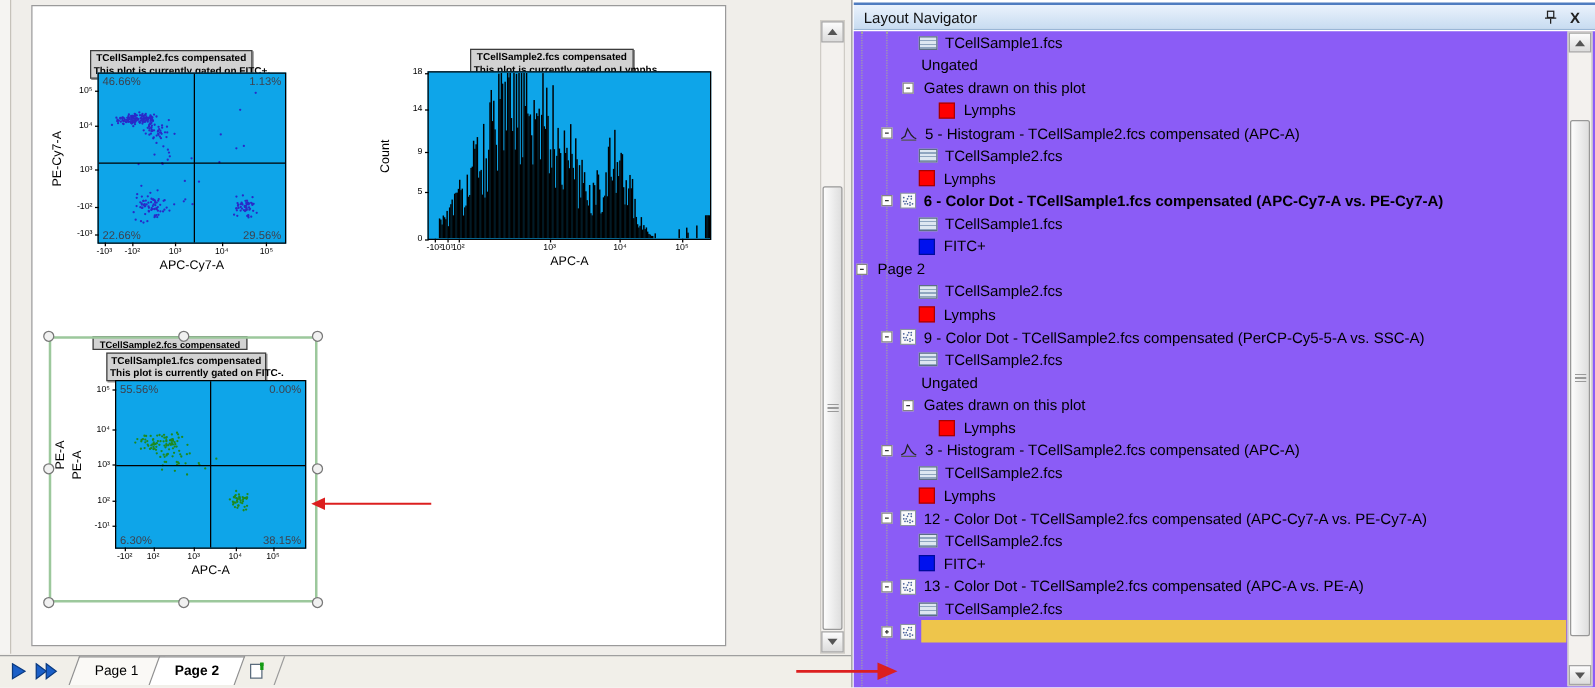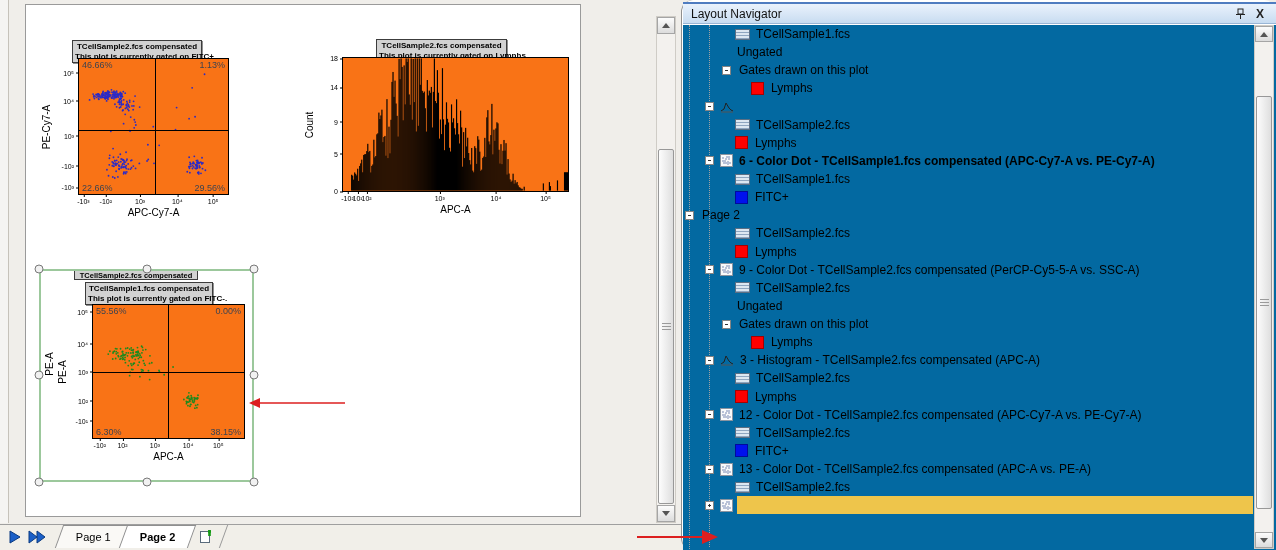--- a/index.html
+++ b/index.html
@@ -7,21 +7,21 @@
   .app { position:relative; width:1276px; height:550px; background:#f0eeea; overflow:hidden; }
 
   
   .left-strip { position:absolute; left:0; top:0; width:9px; height:523px; background:#f5f4f2; border-right:1px solid #c6c2ba; }
   .page { position:absolute; left:25px; top:4px; width:556px; height:513px; background:#fff; border:1px solid #9a9a9a; }
 
   .ptitle { position:absolute; background:#d2d2d2; border:1px solid #3c3c3c; box-shadow:1px 1px 0 #8f8f8f;
             font-size:8px; font-weight:700; text-align:center; line-height:1.2; padding:1px 2px; white-space:nowrap; z-index:3; }
   .hiddenbar { position:absolute; background:#d2d2d2; border:1px solid #3c3c3c; overflow:hidden;
             font-size:7.5px; font-weight:700; text-align:center; line-height:12px; white-space:nowrap; z-index:1; }
-  .pframe { position:absolute; background:#f97316; border:1px solid #000; z-index:3; }
+  .pframe { position:absolute; background:#0ea5e9; border:1px solid #000; z-index:3; }
   .dots { position:absolute; left:0; top:0; width:100%; height:100%; }
   .quadv { position:absolute; top:0; bottom:0; width:1px; background:#000; }
   .quadh { position:absolute; left:0; right:0; height:1px; background:#000; }
   .pct { position:absolute; font-size:9px; color:#3d4350; z-index:4; }
   .pct.tl{left:3px;top:1px}.pct.tr{right:3px;top:1px}.pct.bl{left:3px;bottom:1px}.pct.br{right:3px;bottom:1px}
   .xt { position:absolute; top:calc(100% + 4px); transform:translateX(-50%); font-size:7px; white-space:nowrap; }
   .xt::before{content:"";position:absolute;left:50%;top:-4px;width:1px;height:3px;background:#000;}
   .yt { position:absolute; right:calc(100% + 5px); transform:translateY(-50%); font-size:7px; white-space:nowrap; }
   .yt::after{content:"";position:absolute;left:calc(100% + 2px);top:50%;width:3px;height:1px;background:#000;}
   .ylab { position:absolute; top:50%; font-size:10px; white-space:nowrap; transform:translate(-50%,-50%) rotate(-90deg); }
@@ -50,29 +50,29 @@
   .tab { height:23px; padding:0 16px; border:1px solid #8f8f8f; border-bottom:none; background:#faf9f6;
          transform:skewX(-20deg); display:flex; align-items:center; margin-left:-5px; }
   .tab > span { transform:skewX(20deg); font-size:11px; }
   .tab.active { background:#fff; z-index:2; }
   .tab.active > span { font-weight:700; }
   .newtab { height:23px; padding:0 10px; border-left:1px solid #9a9a9a; border-right:1px solid #9a9a9a;
             transform:skewX(-20deg); display:flex; align-items:center; margin-left:-4px; }
   .newtab > span { transform:skewX(20deg); display:flex; }
 
   
-  .panel { position:absolute; left:681px; top:0; width:595px; height:550px; background:#fff; border-left:1px solid #8f8f8f;border-radius:12px; }
+  .panel { position:absolute; left:681px; top:0; width:595px; height:550px; background:#fff; border-left:1px solid #8f8f8f; }
   .panel-header { position:absolute; top:2px; left:1px; right:0; height:22px;
                   background:linear-gradient(#eaf2fc,#c8dcf1); border-top:2px solid #4f7cc0; border-bottom:1px solid #9ab6d6;
                   display:flex; align-items:center; padding:0 8px; font-size:12px; color:#111; }
   .panel-header .sp { flex:1; }
   .hbtn { width:16px; height:16px; display:flex; align-items:center; justify-content:center; margin-left:4px; }
   .xglyph { font-weight:700; font-size:12px; color:#222; line-height:1; }
 
-  .tree { position:absolute; top:25px; left:1px; right:0; bottom:0; background:#0369a1; overflow:hidden; }
+  .tree { position:absolute; top:25px; left:1px; right:0; bottom:0; background:#8b5cf6; overflow:hidden; }
   .guide { position:absolute; border-left:1px dotted #a2a2a2; }
   .trow { display:flex; align-items:center; height:18.14px; font-size:12px; color:#000; white-space:nowrap; position:relative; }
   .exp { width:9px; height:9px; border:1px solid #848484; background:#fff; position:relative; flex:none; margin-right:6px; z-index:2; }
   .exp::before { content:""; position:absolute; left:2px; right:2px; top:3px; height:1px; background:#333; }
   .exp.plus::after { content:""; position:absolute; top:2px; bottom:2px; left:3px; width:1px; background:#333; }
   .ic-sample { width:15px; height:11px; border:1px solid #5b6f84; flex:none; margin-right:4px;
                background:linear-gradient(#f2f6fb,#ccd9e8) , #dde7f1;
                background-image:repeating-linear-gradient(180deg,transparent 0 2px,#8fa6c0 2px 3px); }
   .ic-swatch { width:13px; height:13px; flex:none; margin-right:5px; border:1px solid rgba(0,0,0,0.35); }
   .ic-svg { flex:none; margin-right:4px; display:flex; }
@@ -913,20 +913,21 @@
           <span class="tlabel">Lymphs</span>
         </div>
         <div class="trow" style="padding-left: 22px;">
           <span class="exp"></span>
           <span class="ic-svg">
             <svg width="14" height="12">
               <polyline points="1,10 4,8 6,2 9,7 11,9 13,10" fill="none" stroke="#222" stroke-width="1"></polyline>
               <line x1="1" y1="11" x2="13" y2="11" stroke="#555"></line>
             </svg>
           </span>
+          <span class="tlabel">5 - Histogram - TCellSample2.fcs compensated (APC-A)</span>
         </div>
         <div class="trow" style="padding-left: 52px;">
           <span class="ic-sample"></span>
           <span class="tlabel">TCellSample2.fcs</span>
         </div>
         <div class="trow" style="padding-left: 52px;">
           <span class="ic-swatch" style="background: rgb(255, 0, 0);"></span>
           <span class="tlabel">Lymphs</span>
         </div>
         <div class="trow" style="padding-left: 22px; font-weight: bold;">

